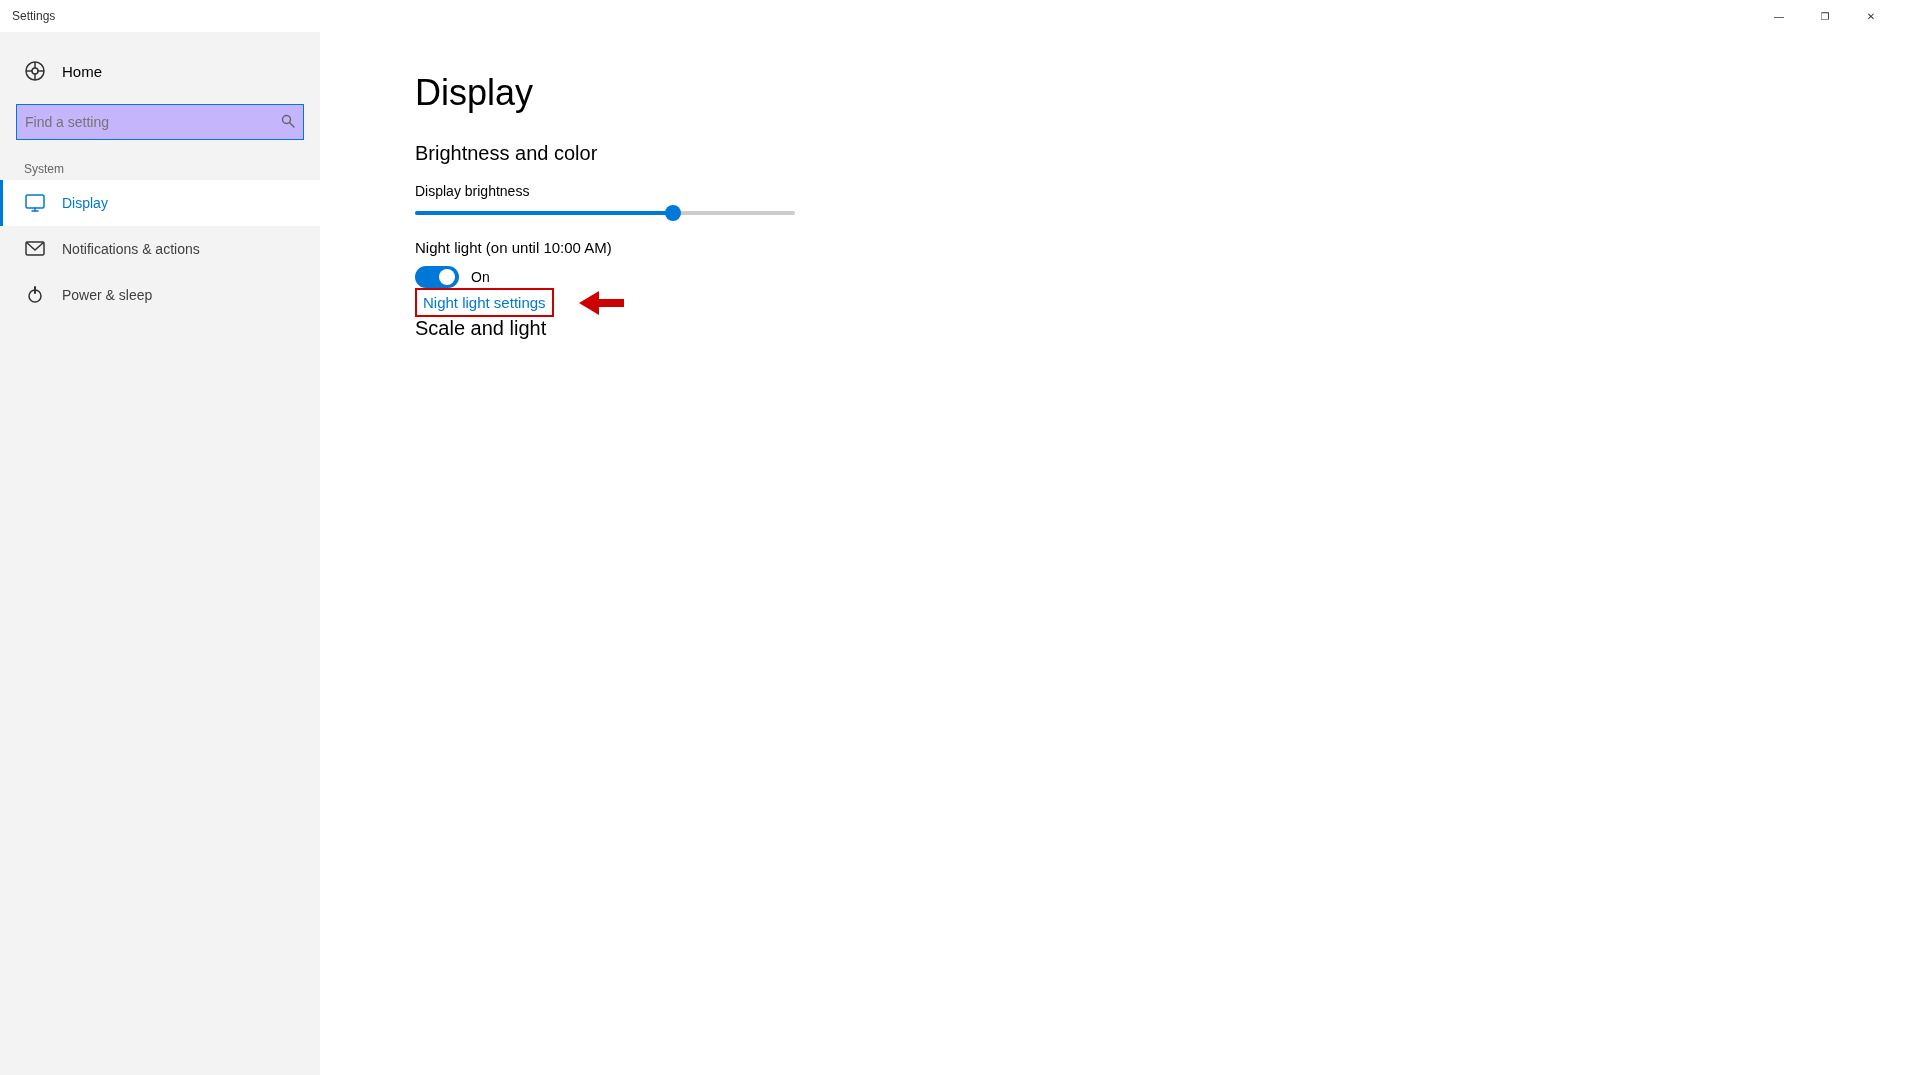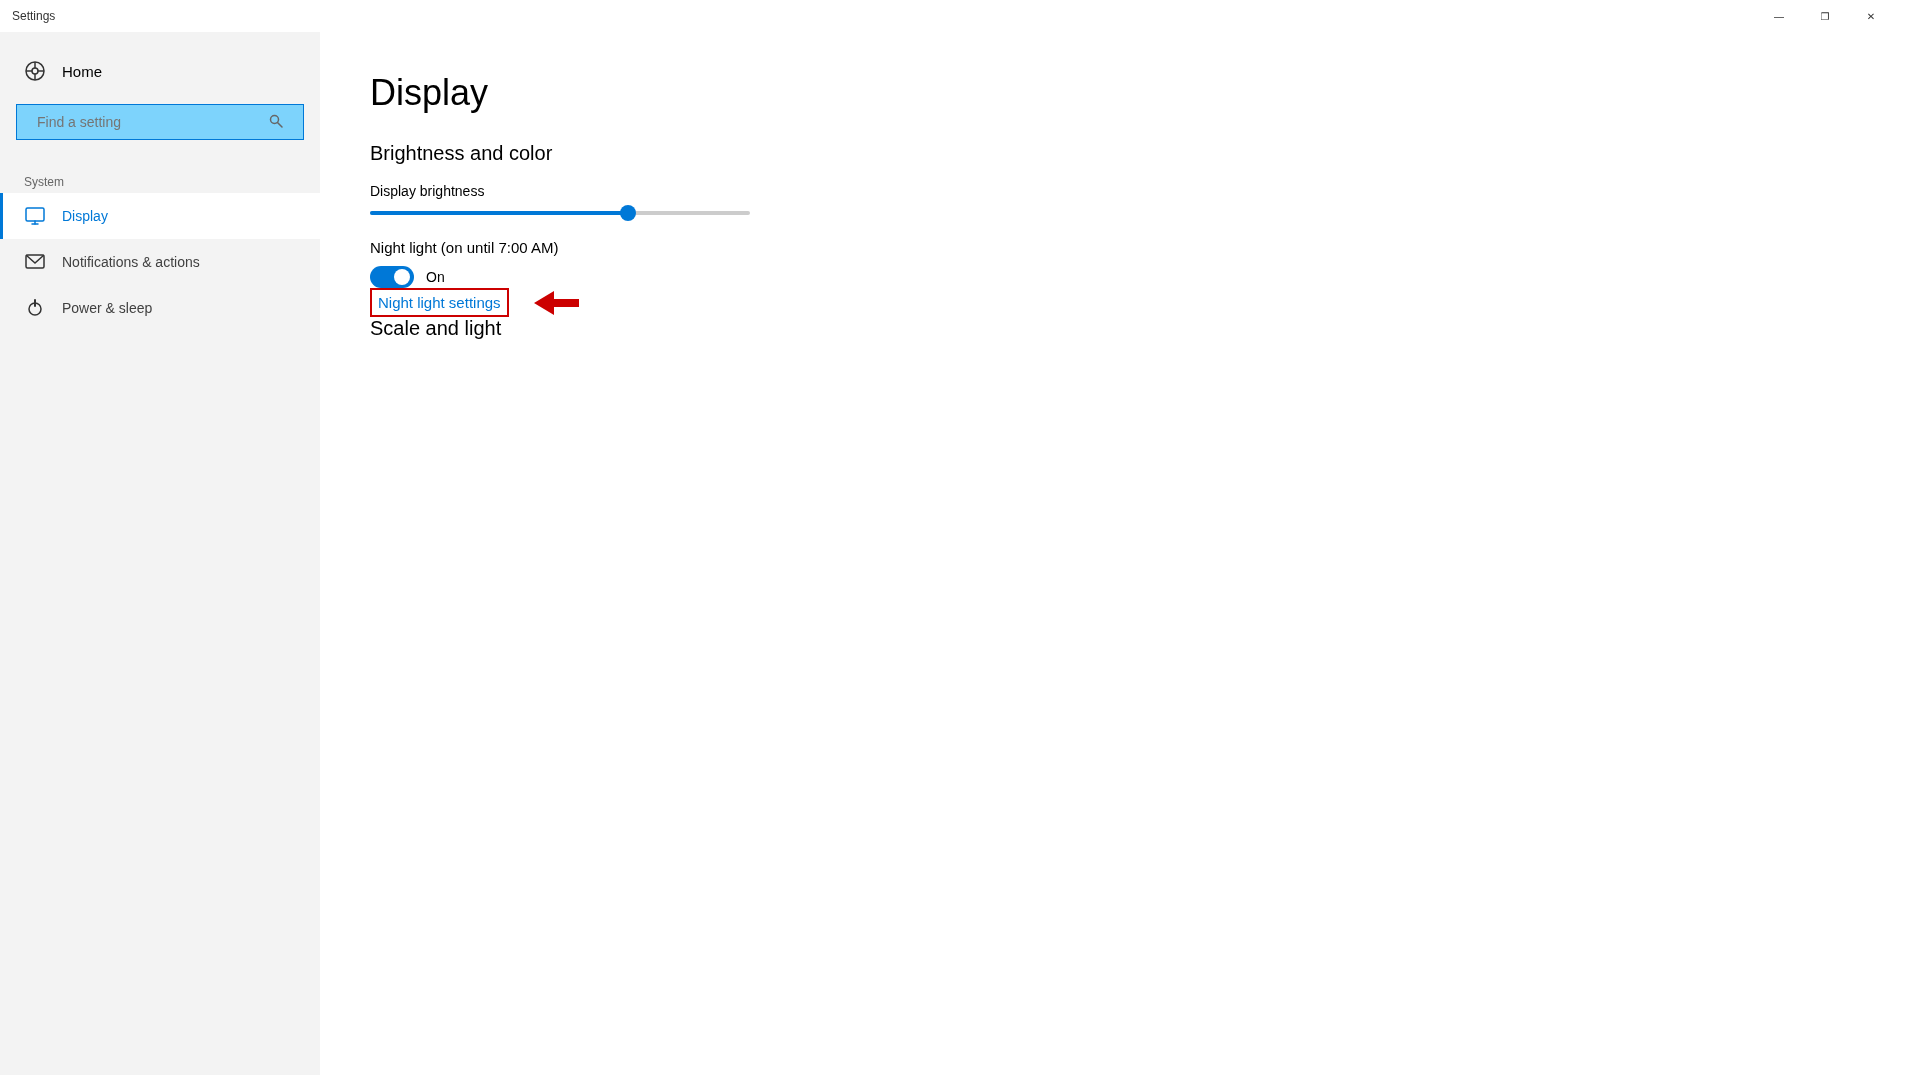--- a/index.html
+++ b/index.html
@@ -42,20 +42,21 @@
       cursor: pointer;
       font-size: 10px;
       color: #333;
     }
 
     
     .app-layout {
       display: flex;
       flex: 1;
       overflow: hidden;
+      gap: 45px;
     }
 
     
     .sidebar {
       width: 320px;
       min-width: 320px;
       background: #f3f3f3;
       display: flex;
       flex-direction: column;
       padding-top: 16px;
@@ -74,26 +75,26 @@
       width: 100%;
       text-align: left;
     }
 
     .home-icon {
       width: 22px;
       height: 22px;
     }
 
     .search-box {
-      margin: 10px 16px 27px 16px;
+      margin: 10px 16px 6px 16px;
       display: flex;
       align-items: center;
       border: 1.5px solid #0078d7;
-      background: #7dd3fc;
-      padding: 0 20px;
+      background: #c4b5fd;
+      padding: 0 8px;
       height: 36px;
     }
     .search-box input {
       border: none;
       outline: none;
       flex: 1;
       font-size: 14px;
       font-family: 'Segoe UI', sans-serif;
       color: #555;
       background: transparent;
@@ -101,20 +102,21 @@
     .search-icon-svg {
       color: #666;
       font-size: 14px;
     }
 
     .sidebar-section-label {
       font-size: 12px;
       color: #666;
       padding: 8px 24px 4px 24px;
       font-weight: 400;
+      margin-top: 8px;
     }
 
     .sidebar-item {
       display: flex;
       align-items: center;
       gap: 16px;
       padding: 12px 24px;
       cursor: pointer;
       font-size: 14px;
       color: #404040;
@@ -363,21 +365,21 @@
 
     <div class="brightness-label">Display brightness</div>
 
     <div class="slider-container">
       <div class="slider-track">
         <div class="slider-fill"></div>
         <div class="slider-thumb"></div>
       </div>
     </div>
 
-    <div class="night-light-label">Night light (on until 7:00 AM)</div>
+    <div class="night-light-label">Night light (on until 10:00 AM)</div>
 
     <div class="toggle-row">
       <div class="toggle">
         <div class="toggle-thumb"></div>
       </div>
       <span class="toggle-text">On</span>
     </div>
 
     <div class="night-light-settings-wrapper">
       <a class="night-light-settings-link">Night light settings</a>

